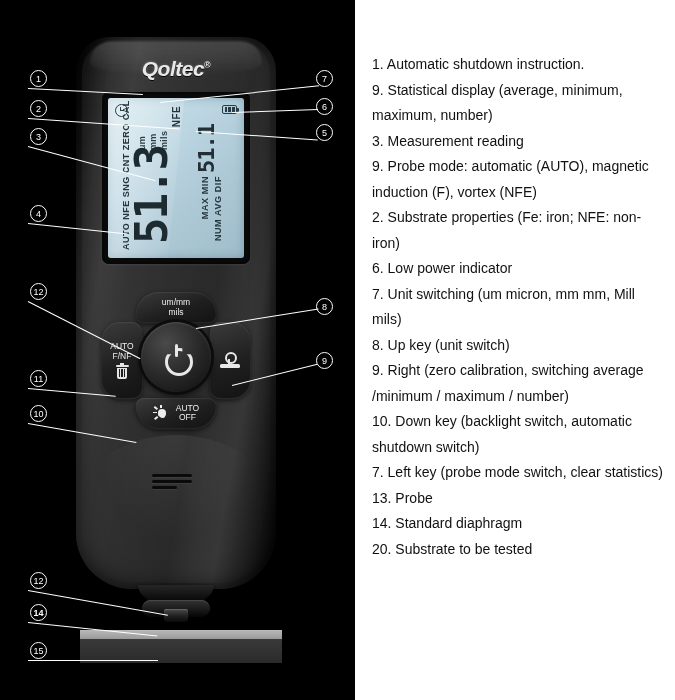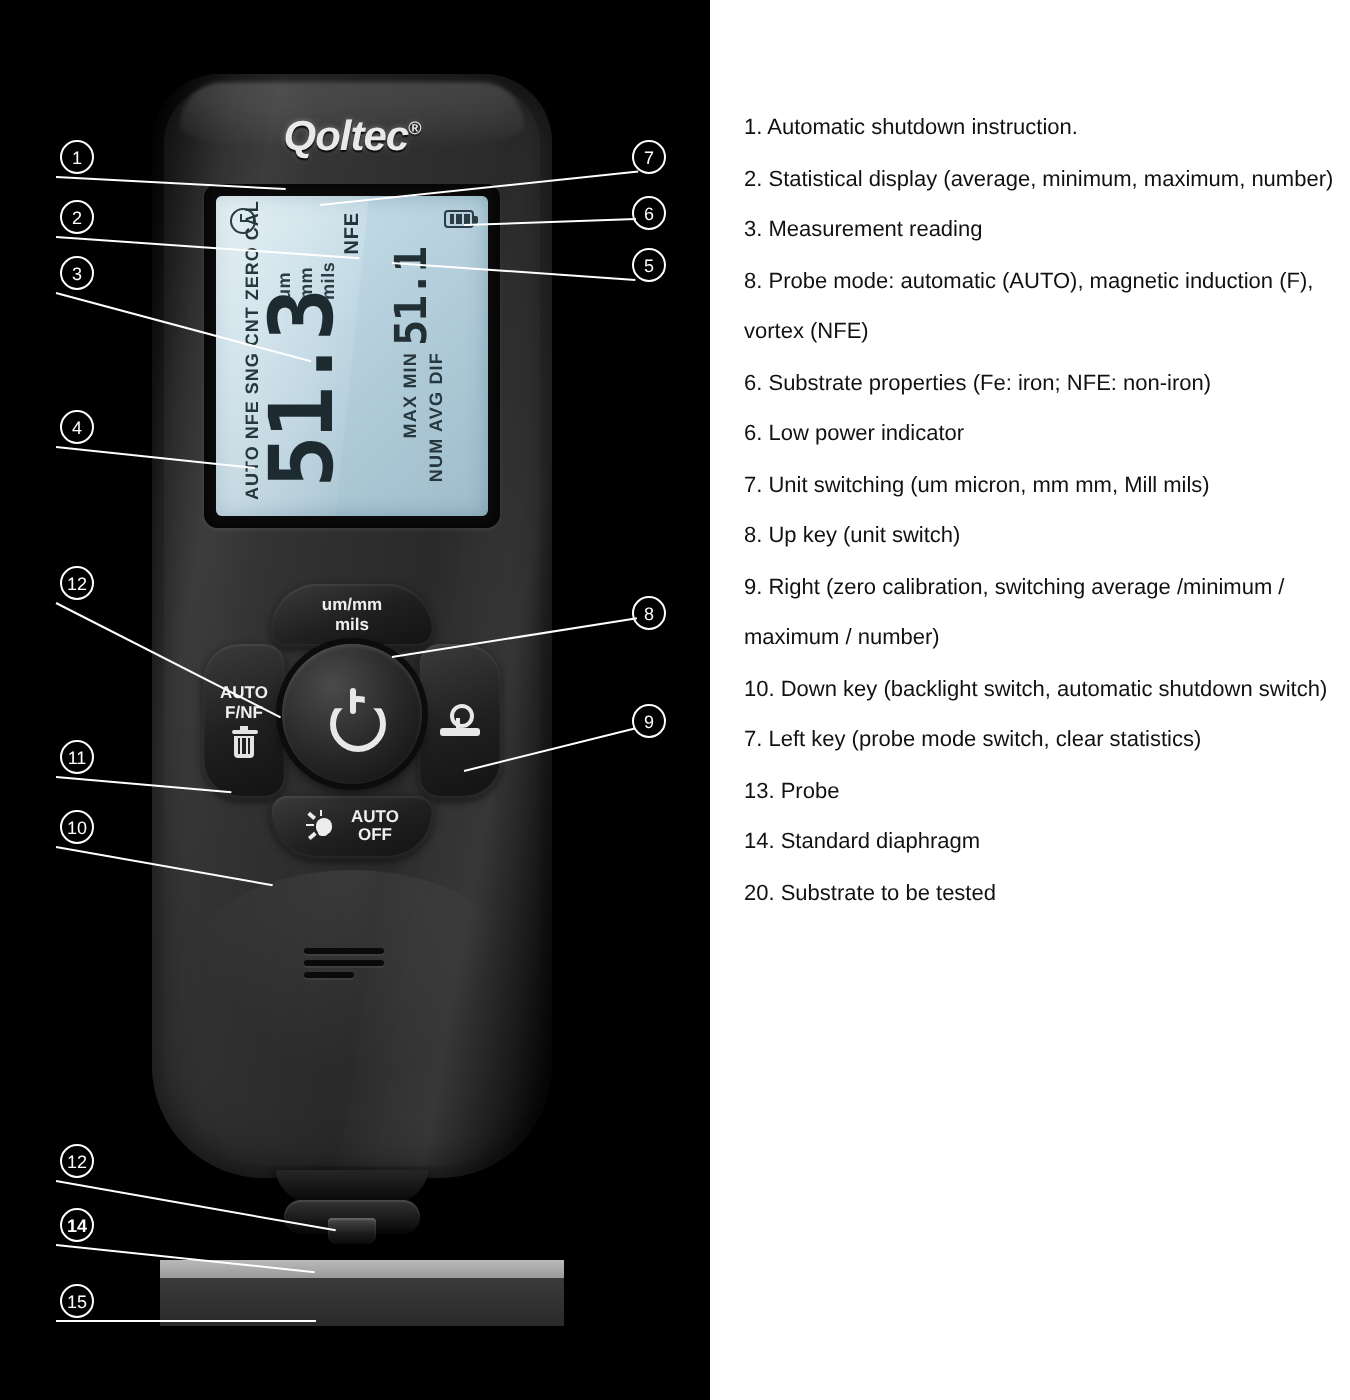--- a/index.html
+++ b/index.html
@@ -133,21 +133,21 @@
   .stat-row2{left:105px;top:78px;}
 
   
   .keypad{position:absolute;left:26px;top:255px;width:148px;height:150px;}
   .k{
     position:absolute;background:
       linear-gradient(160deg,#3b3b3b,#1f1f1f 55%,#131313);
     box-shadow:0 1px 2px rgba(255,255,255,.12),inset 0 1px 1px rgba(255,255,255,.08),
                0 2px 5px rgba(0,0,0,.8);
     color:#efefef;display:flex;align-items:center;justify-content:center;
-    text-align:center;font-size:8.5px;font-weight:bold;line-height:10px;
+    text-align:center;font-size:8.5px;font-weight:normal;line-height:10px;
   }
   .k-up{left:34px;top:0;width:80px;height:30px;border-radius:42px 42px 14px 14px;}
   .k-left{left:0;top:30px;width:40px;height:76px;border-radius:18px 10px 10px 18px;
           flex-direction:column;gap:4px;}
   .k-right{left:108px;top:30px;width:40px;height:76px;border-radius:10px 18px 18px 10px;}
   .k-down{left:34px;top:106px;width:80px;height:30px;border-radius:14px 14px 42px 42px;
           gap:5px;}
   .k-center{
     left:39px;top:30px;width:70px;height:70px;border-radius:50%;
     background:radial-gradient(circle at 36% 30%,#4a4a4a,#262626 55%,#0e0e0e);
@@ -238,21 +238,21 @@
   
   .cal{position:absolute;width:17px;height:17px;border-radius:50%;
     border:1.3px solid #fff;color:#fff;font-size:9px;
     display:flex;align-items:center;justify-content:center;
     background:transparent;box-sizing:border-box;}
   .lead{position:absolute;height:0;border-top:1.6px solid #fff;transform-origin:left center;}
 
   
   .legend{
     position:absolute;left:372px;top:52px;width:295px;
-    color:#111;font-size:11px;line-height:25.5px;
+    color:#111;font-size:14px;line-height:25.5px;
   }
   .legend div{margin:0;}
 </style>
 </head>
 <body>
 
 <div class="page">
 
   <div class="photo-panel">
 
@@ -404,24 +404,24 @@
 
     <div class="cal" style="left:30px;top:604px;font-weight:bold;">14</div>
     <div class="lead" style="left:28px;top:622px;width:130px;transform:rotate(6deg);"></div>
 
     <div class="cal" style="left:30px;top:642px;">15</div>
     <div class="lead" style="left:28px;top:660px;width:130px;transform:rotate(0deg);"></div>
   </div>
 
   <div class="legend">
     <div>1. Automatic shutdown instruction.</div>
-    <div>2. Statistical display (average, minimum, maximum, number)</div>
+    <div>9. Statistical display (average, minimum, maximum, number)</div>
     <div>3. Measurement reading</div>
-    <div>8. Probe mode: automatic (AUTO), magnetic induction (F), vortex (NFE)</div>
-    <div>6. Substrate properties (Fe: iron; NFE: non-iron)</div>
+    <div>9. Probe mode: automatic (AUTO), magnetic induction (F), vortex (NFE)</div>
+    <div>2. Substrate properties (Fe: iron; NFE: non-iron)</div>
     <div>6. Low power indicator</div>
     <div>7. Unit switching (um micron, mm mm, Mill mils)</div>
     <div>8. Up key (unit switch)</div>
     <div>9. Right (zero calibration, switching average /minimum / maximum / number)</div>
     <div>10. Down key (backlight switch, automatic shutdown switch)</div>
     <div>7. Left key (probe mode switch, clear statistics)</div>
     <div>13. Probe</div>
     <div>14. Standard diaphragm</div>
     <div>20. Substrate to be tested</div>
   </div>

